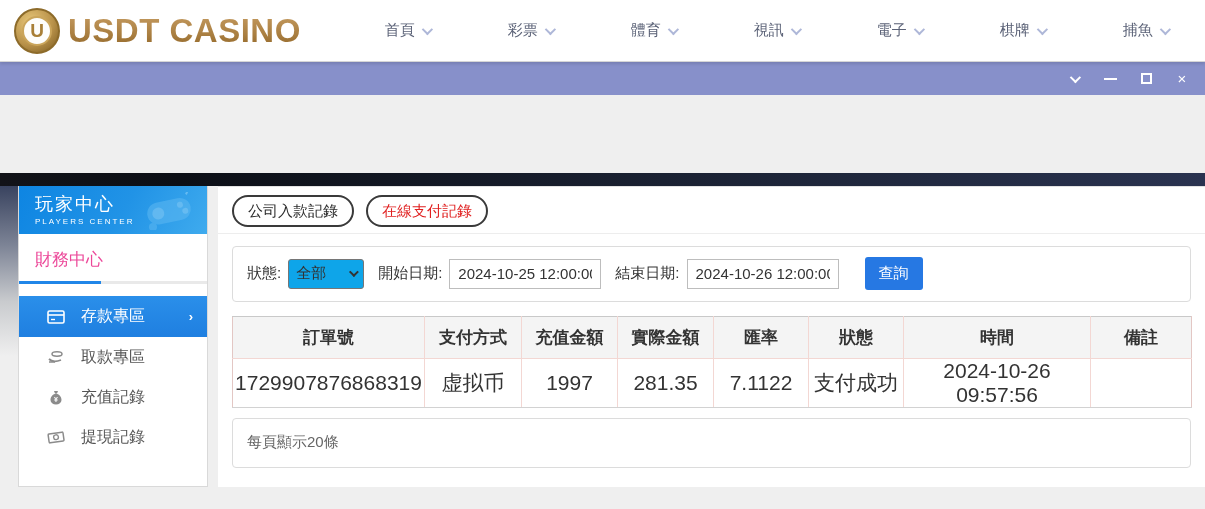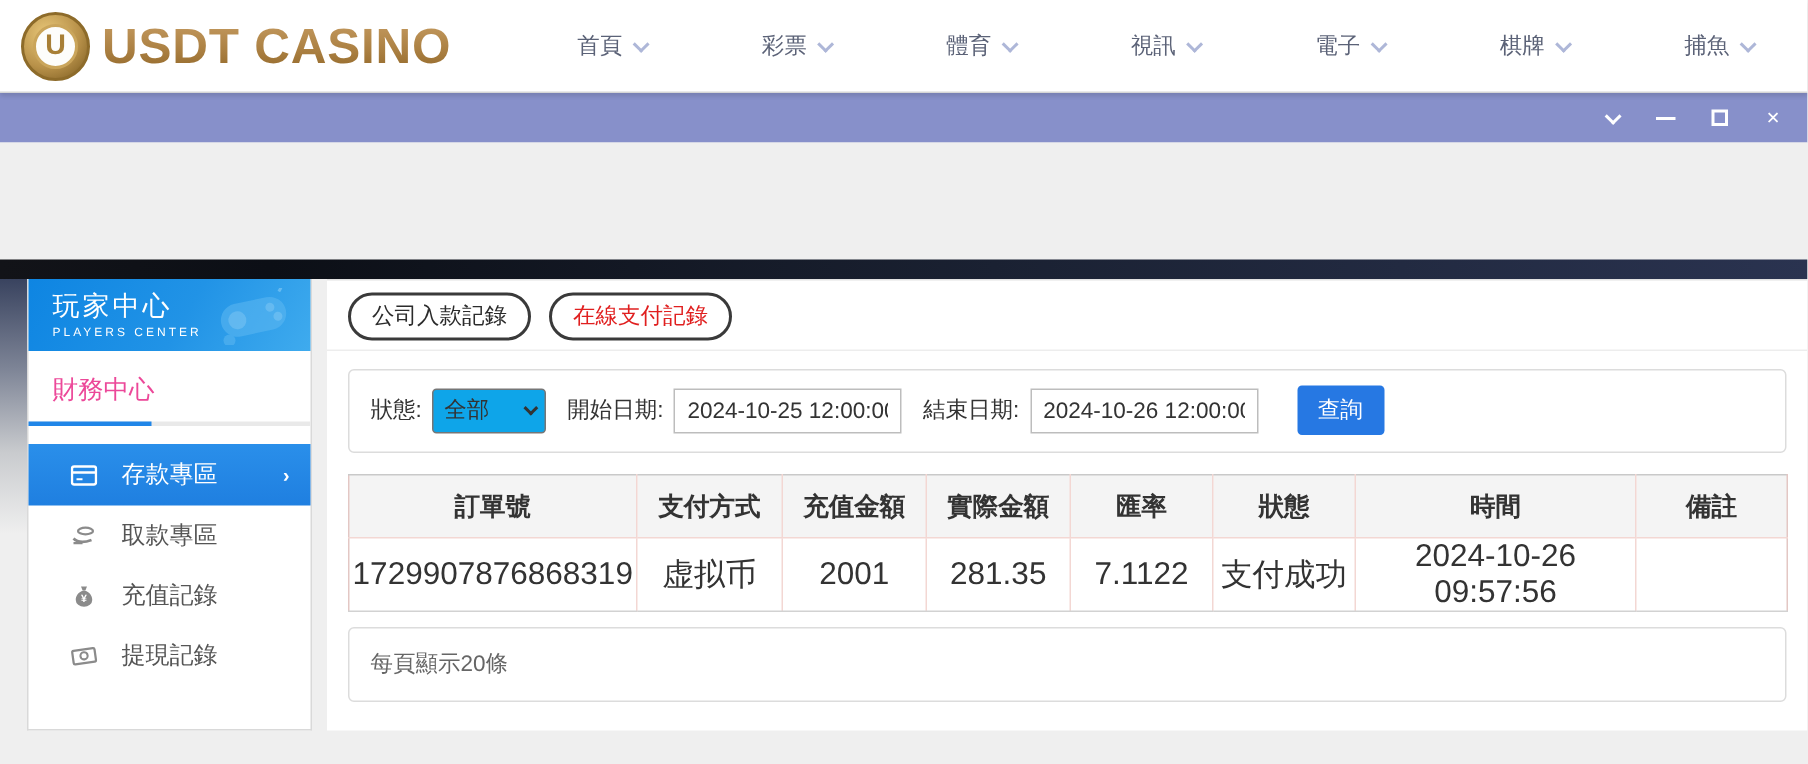--- a/index.html
+++ b/index.html
@@ -265,21 +265,21 @@
           <th>匯率</th>
           <th>狀態</th>
           <th>時間</th>
           <th>備註</th>
         </tr>
       </thead>
       <tbody>
         <tr>
           <td>1729907876868319</td>
           <td>虚拟币</td>
-          <td>2001</td>
+          <td>1997</td>
           <td>281.35</td>
           <td>7.1122</td>
           <td>支付成功</td>
           <td>2024-10-26 09:57:56</td>
           <td></td>
         </tr>
       </tbody>
     </table>
 
     <div class="pager-box">

